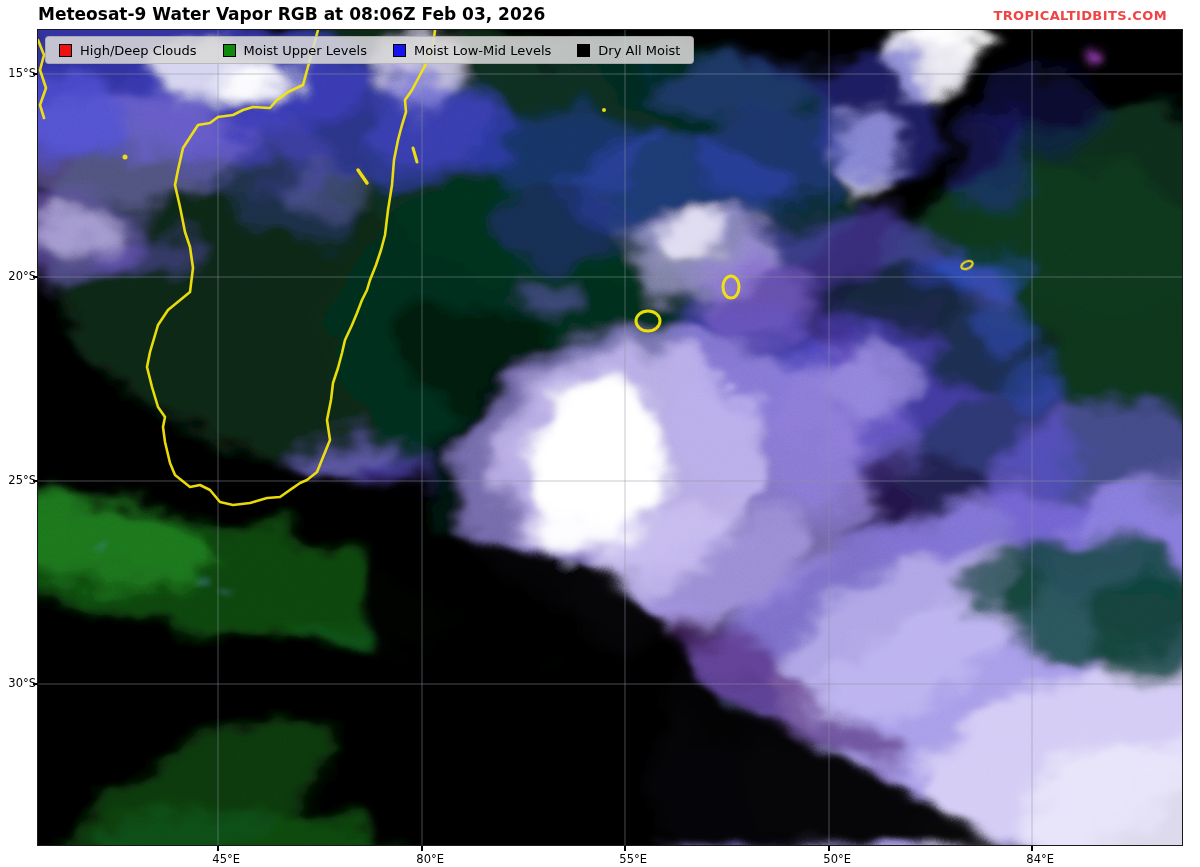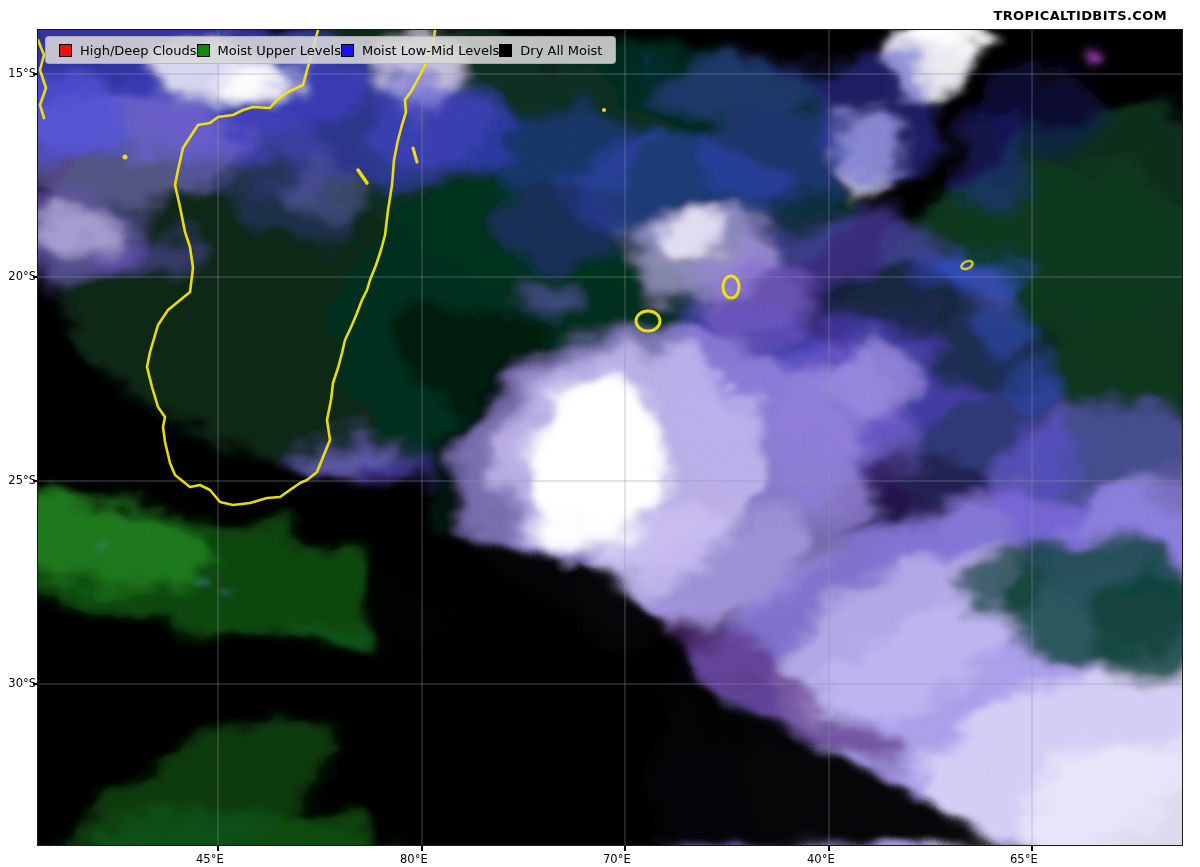--- a/index.html
+++ b/index.html
@@ -1,36 +1,37 @@
 <!DOCTYPE html>
 <html><head>
 <meta charset="utf-8">
 <style>
   html,body{margin:0;padding:0;background:#fff;}
   .page{position:relative;width:1200px;height:867px;background:#fff;overflow:hidden;
         font-family:"DejaVu Sans","Liberation Sans",sans-serif;}
   .title{position:absolute;left:38px;top:4px;font-size:17px;font-weight:bold;color:#000;white-space:nowrap;}
-  .watermark{position:absolute;right:33px;top:8px;font-size:13px;font-weight:bold;color:#000000;letter-spacing:.4px;}
+  .watermark{position:absolute;right:33px;top:8px;font-size:13px;font-weight:bold;color:#ef4444;letter-spacing:.4px;}
   .map{position:absolute;left:38px;top:30px;width:1144px;height:815px;background:#000;outline:1px solid #1a1a1a;}
   .map svg.art{position:absolute;left:0;top:0;z-index:1;display:block;}
   .legendbar{position:absolute;left:7px;top:6px;height:26px;z-index:3;display:flex;align-items:center;
-             padding:0 13px;background:rgba(217,217,217,.87);border:1px solid rgba(90,90,90,.25);
+             gap:26px;padding:0 13px;background:rgba(217,217,217,.87);border:1px solid rgba(90,90,90,.25);
              border-radius:4px;font-size:13px;color:#000;white-space:nowrap;}
   .legend-item{display:flex;align-items:center;gap:8px;}
   .legend-item svg{display:block;}
   .lat-label{position:absolute;left:4px;width:32px;text-align:right;font-size:11.5px;color:#000;line-height:15px;}
-  .lon-label{position:absolute;width:44px;text-align:left;font-size:11.5px;color:#000;line-height:14px;}
+  .lon-label{position:absolute;width:44px;text-align:right;font-size:11.5px;color:#000;line-height:14px;}
   .lat-tick{position:absolute;left:33px;width:5px;height:1.5px;background:#000;}
   .lon-tick{position:absolute;top:846px;width:1.5px;height:5px;background:#000;}
 </style>
 </head>
 <body>
 
 <div class="page">
 
+  <div class="title">Meteosat-9 Water Vapor RGB at 08:06Z Feb 03, 2026</div>
   <div class="watermark">TROPICALTIDBITS.COM</div>
 
   <div class="map">
 
     <svg class="art" width="1144" height="815" viewBox="0 0 1144 815">
       <defs>
         <filter id="cloudblur" x="-12%" y="-12%" width="124%" height="124%">
           <feGaussianBlur in="SourceGraphic" stdDeviation="7" result="b"></feGaussianBlur>
           <feTurbulence type="fractalNoise" baseFrequency="0.015 0.02" numOctaves="3" seed="7" result="n"></feTurbulence>
           <feDisplacementMap in="b" in2="n" scale="55" xChannelSelector="R" yChannelSelector="G"></feDisplacementMap>
@@ -207,17 +208,17 @@
   <div class="lat-tick" style="top:480px"></div>
   <div class="lat-tick" style="top:683px"></div>
 
   <div class="lon-tick" style="left:217px"></div>
   <div class="lon-tick" style="left:421px"></div>
   <div class="lon-tick" style="left:624px"></div>
   <div class="lon-tick" style="left:828px"></div>
   <div class="lon-tick" style="left:1031px"></div>
   <span class="lon-label" style="left:196px;top:852px">45°E</span>
   <span class="lon-label" style="left:400px;top:852px">80°E</span>
-  <span class="lon-label" style="left:603px;top:852px">70°E</span>
-  <span class="lon-label" style="left:807px;top:852px">40°E</span>
-  <span class="lon-label" style="left:1010px;top:852px">65°E</span>
+  <span class="lon-label" style="left:603px;top:852px">55°E</span>
+  <span class="lon-label" style="left:807px;top:852px">50°E</span>
+  <span class="lon-label" style="left:1010px;top:852px">84°E</span>
 
 </div>
 
 </body></html>

